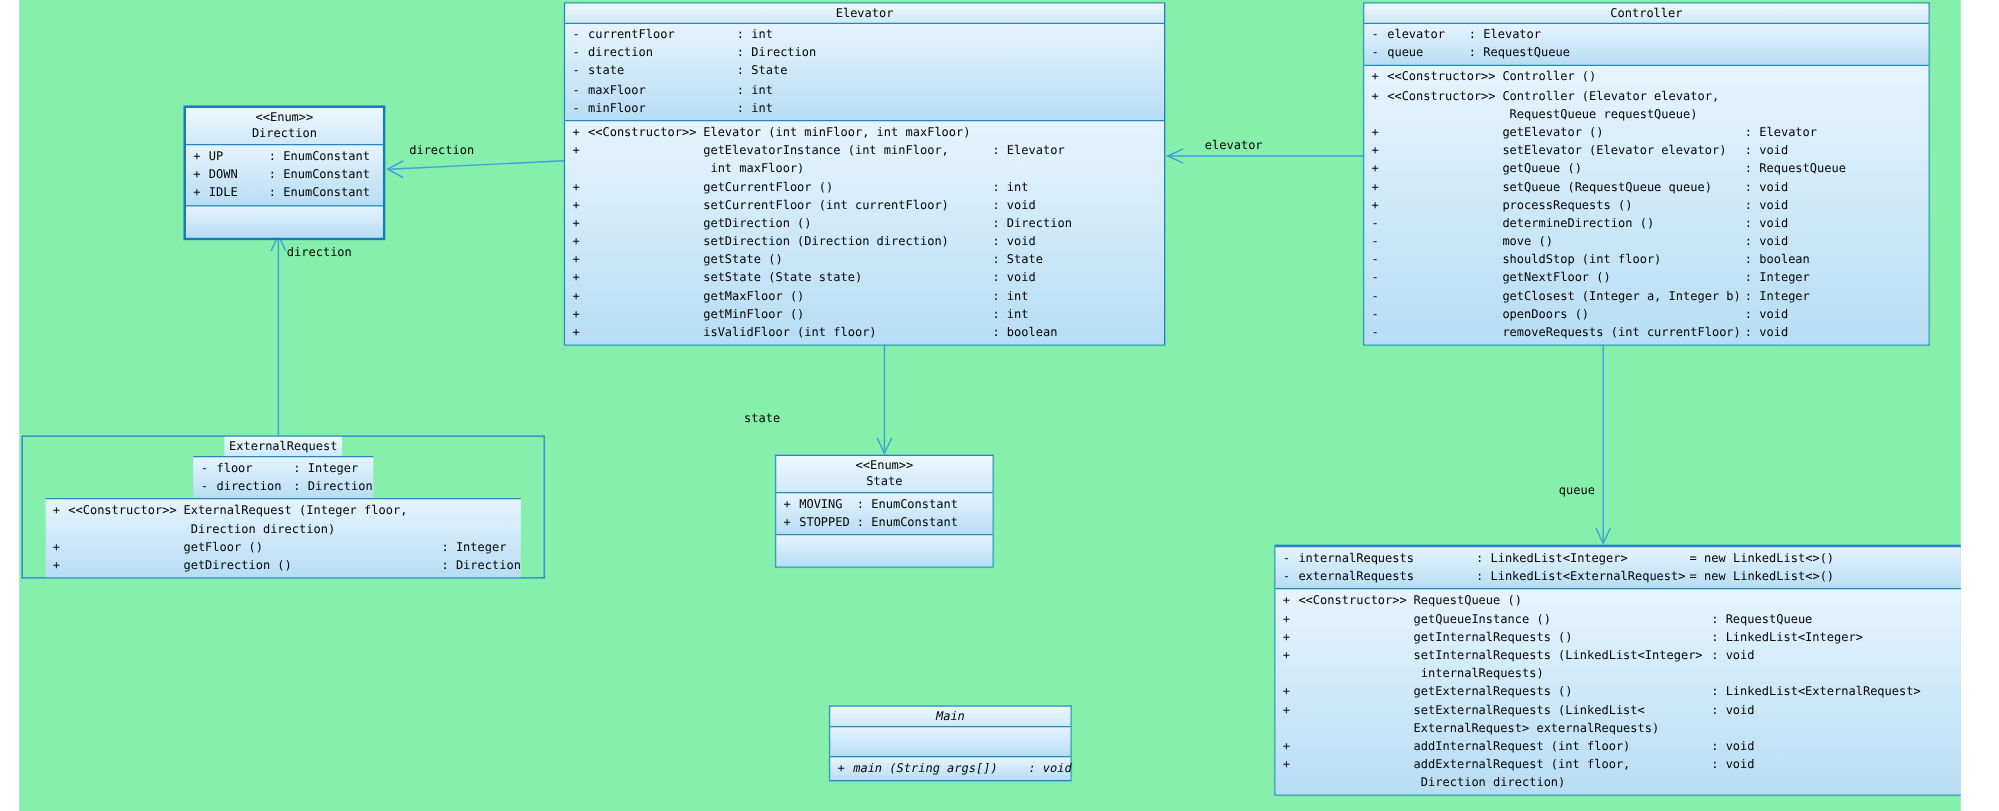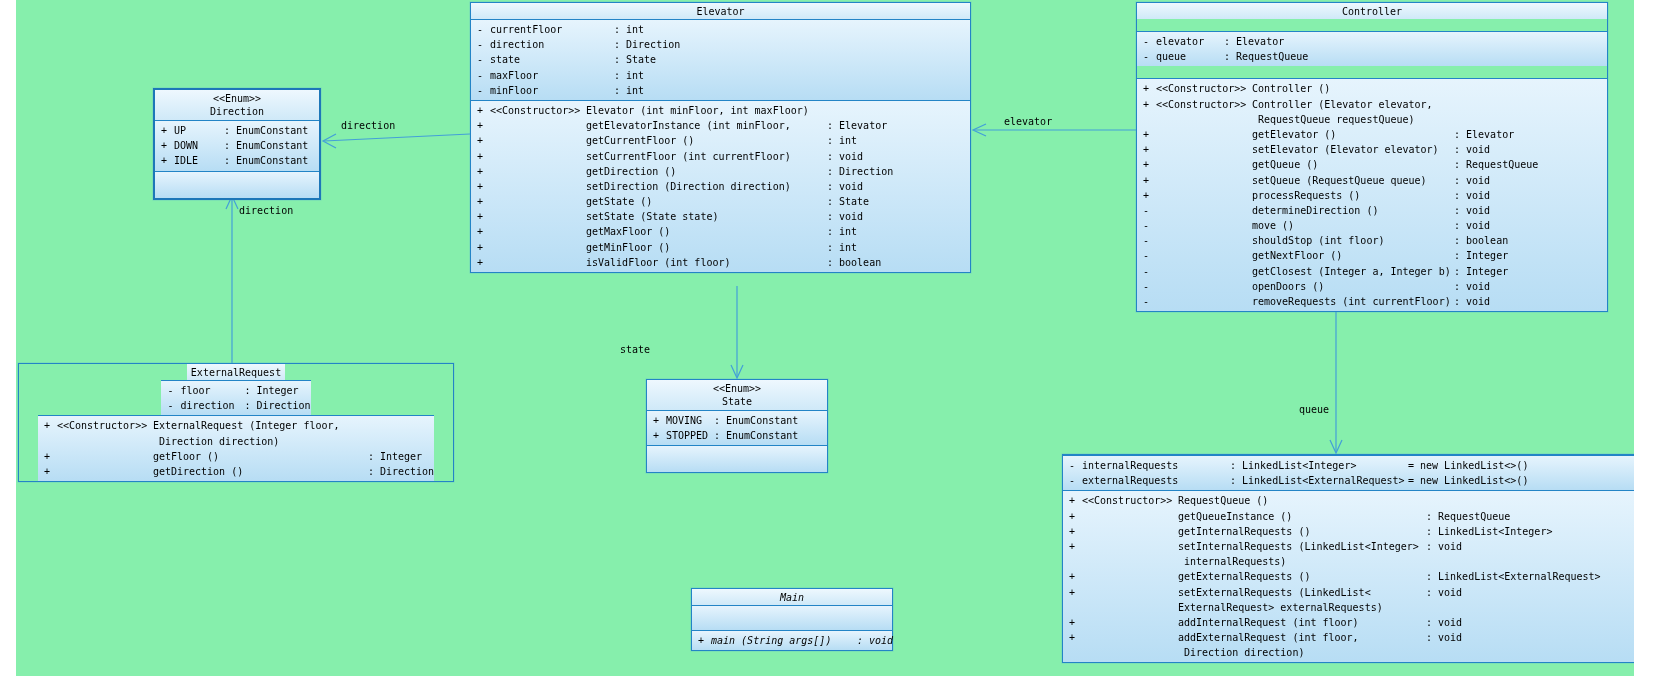--- a/index.html
+++ b/index.html
@@ -94,20 +94,26 @@
           <span class="name">Elevator (int minFloor, int maxFloor)</span>
           <span class="ret"></span>
         </div>
         <div class="row">
           <span class="vis">+</span>
           <span class="kw"></span>
           <span class="name">getElevatorInstance (int minFloor,</span>
           <span class="ret">: Elevator</span>
         </div>
         <div class="row">
+          <span class="vis"></span>
+          <span class="kw"></span>
+          <span class="name"> int maxFloor)</span>
+          <span class="ret"></span>
+        </div>
+        <div class="row">
           <span class="vis">+</span>
           <span class="kw"></span>
           <span class="name">getCurrentFloor ()</span>
           <span class="ret">: int</span>
         </div>
         <div class="row">
           <span class="vis">+</span>
           <span class="kw"></span>
           <span class="name">setCurrentFloor (int currentFloor)</span>
           <span class="ret">: void</span>
@@ -175,21 +181,21 @@
         <div class="row">
           <span class="vis">+</span>
           <span class="kw"></span>
           <span class="name">IDLE</span>
           <span class="ret">: EnumConstant</span>
         </div>
       </div>
     <div class="sect grow empty-22"></div>
   </div>
 
-  <div class="uml-class" style="left:1120px;top:2px;width:472px;gap:12px;">
+  <div class="uml-class" style="left:1120px;top:2px;width:472px;">
     <div class="title">Controller</div>
     <div class="sect" style="--c2:0px;--c3:68px">
         <div class="row">
           <span class="vis">-</span>
           <span class="kw"></span>
           <span class="name">elevator</span>
           <span class="ret">: Elevator</span>
         </div>
         <div class="row">
           <span class="vis">-</span>

